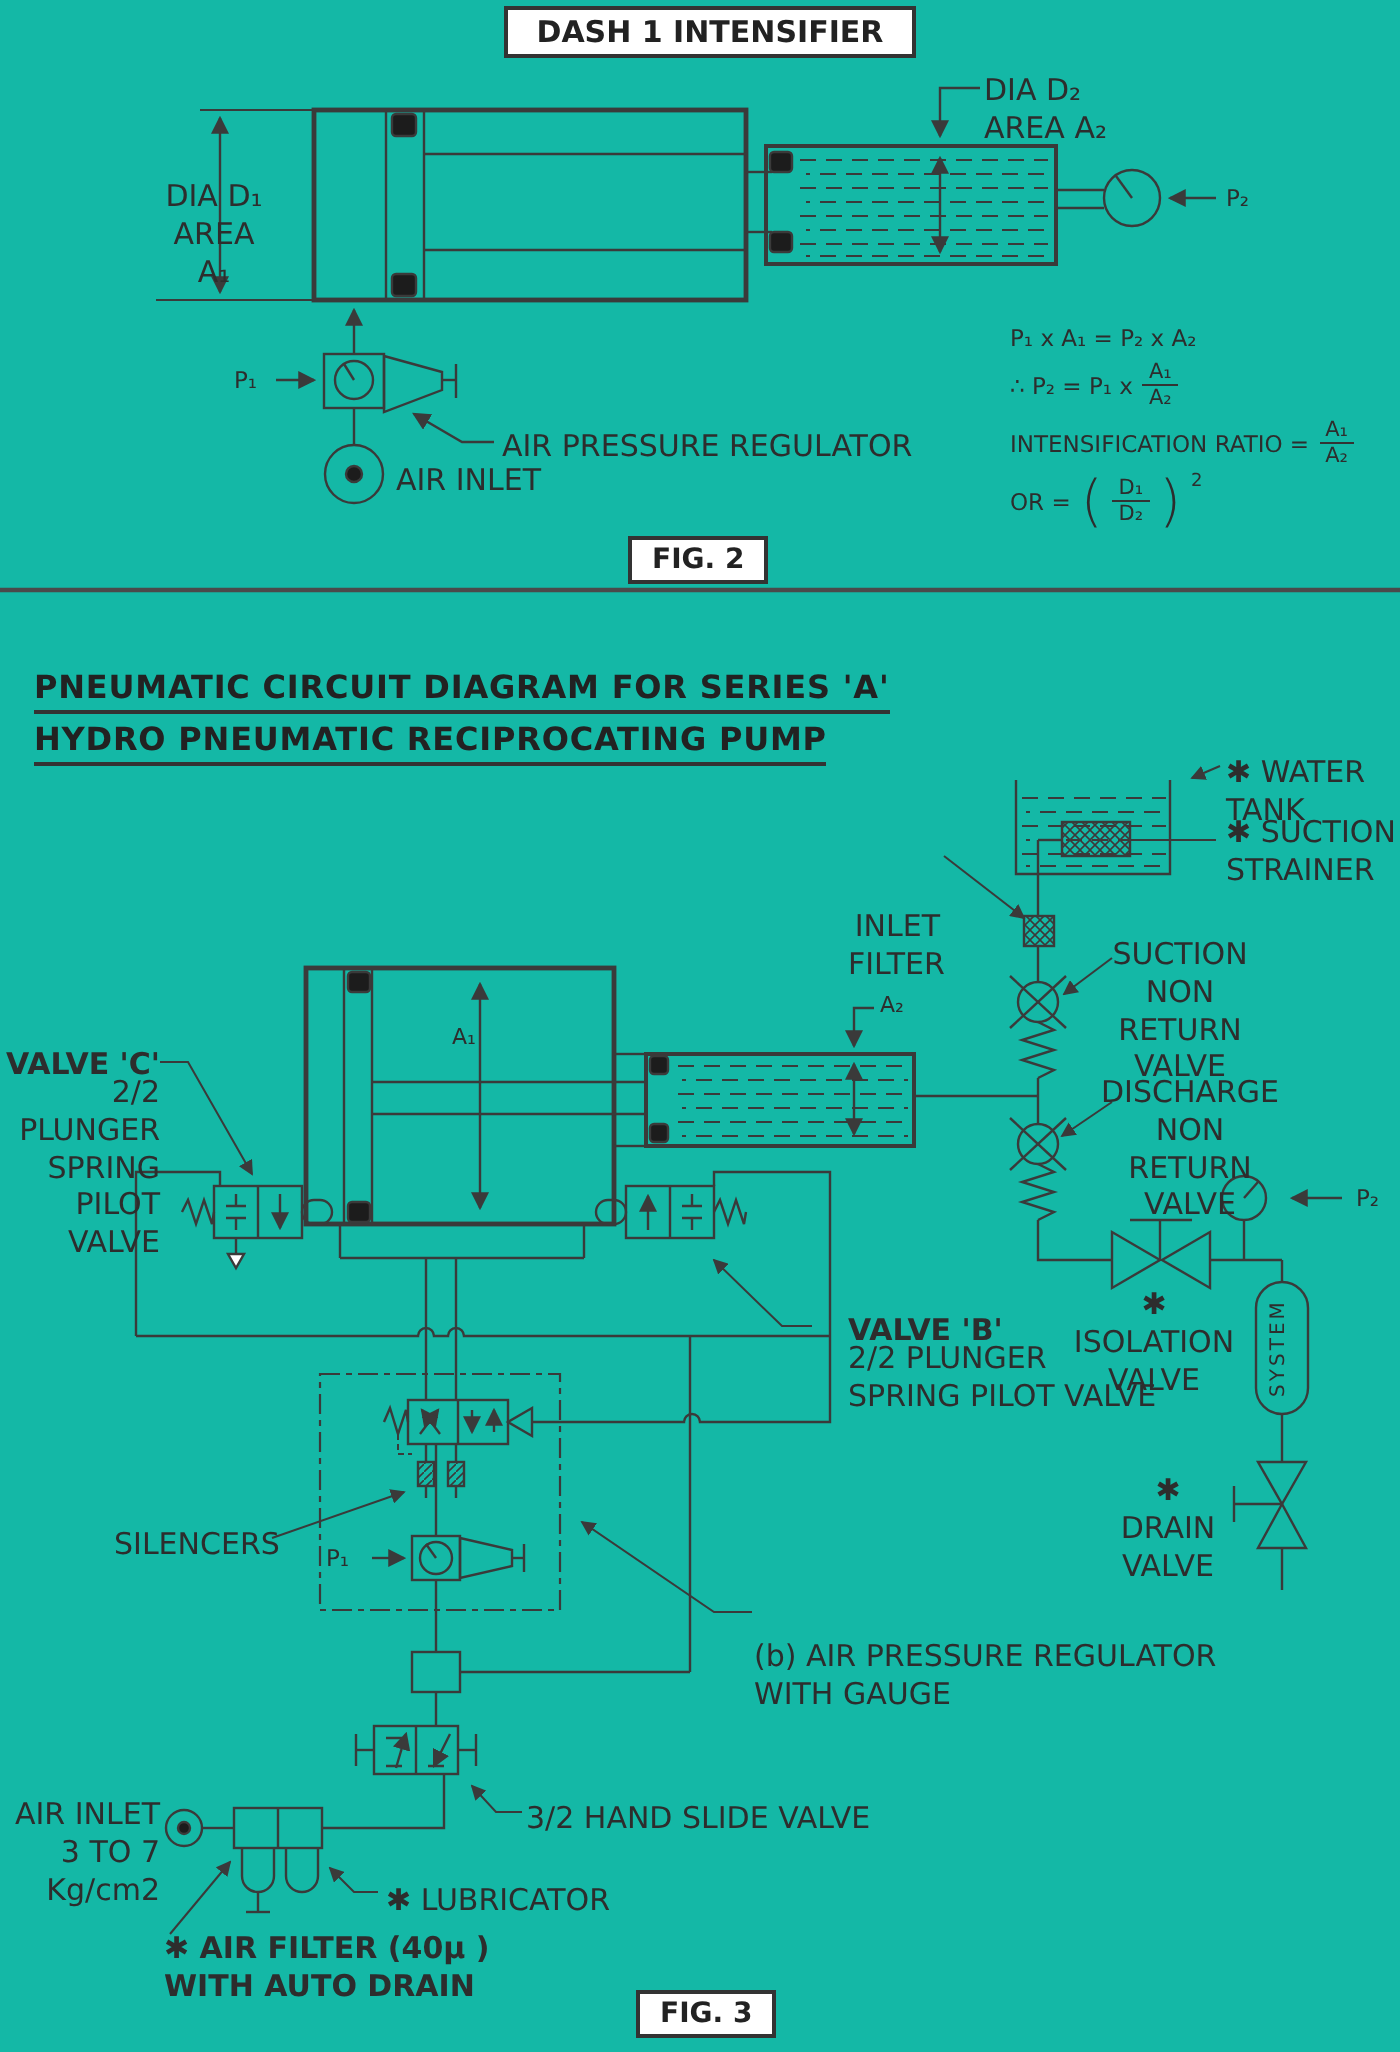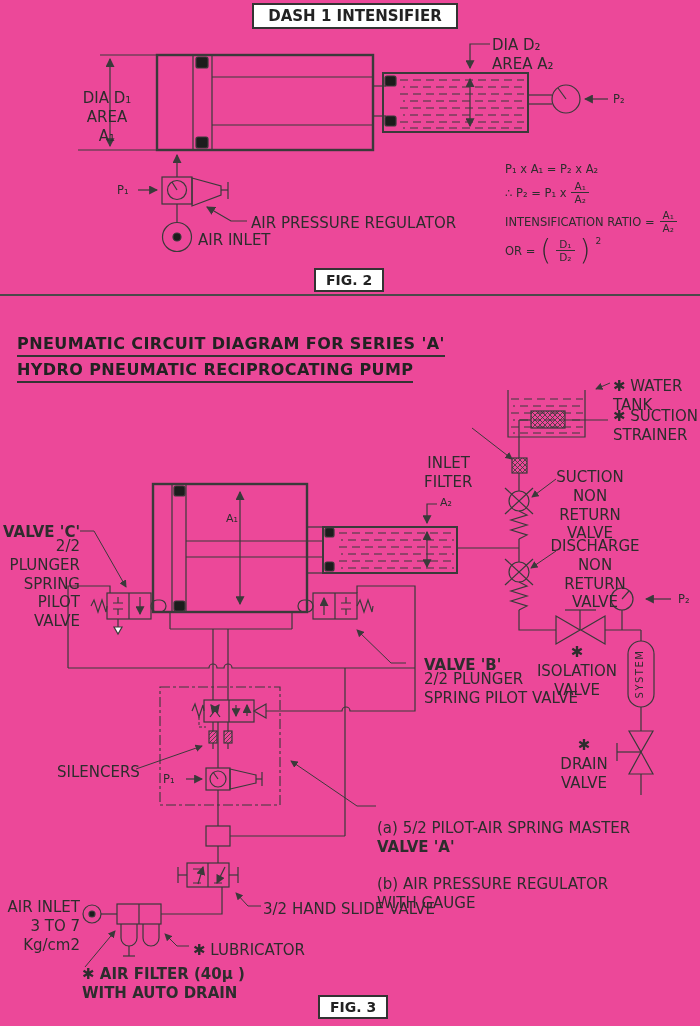--- a/index.html
+++ b/index.html
@@ -1,16 +1,16 @@
 <!DOCTYPE html>
 <html><head>
 <meta charset="utf-8">
 <style>
   html,body{margin:0;padding:0;background:#fff;}
-  #page{position:relative;width:700px;height:1026px;background:#ec4899;overflow:hidden;
+  #page{position:relative;width:700px;height:1026px;background:#14b8a6;overflow:hidden;
         font-family:"DejaVu Sans", sans-serif;color:#2d2d2d;}
   svg{position:absolute;left:0;top:0;}
   .lbl{position:absolute;font-size:15px;line-height:1.25;color:#2d2d2d;white-space:pre-line;}
   .bold{font-weight:bold;}
   .ctr{text-align:center;}
   .rgt{text-align:right;}
   .box-label{position:absolute;border:2px solid #333;background:#fff;font-weight:bold;
              font-size:14px;text-align:center;padding:2px 10px;color:#222;}
   .heading{position:absolute;font-weight:bold;font-size:16px;letter-spacing:.4px;color:#222;
            border-bottom:2px solid #333;padding-bottom:2px;display:inline-block;white-space:nowrap;margin-left:12px;}
@@ -376,21 +376,20 @@
 <div class="lbl rgt bold" style="left:0px;top:523px;width:80px;">VALVE 'C'</div>
 <div class="lbl rgt" style="left:0px;top:537px;width:80px;">2/2 PLUNGER
 SPRING PILOT
 VALVE</div>
 <div class="lbl bold" style="left:424px;top:656px;">VALVE 'B'</div>
 <div class="lbl" style="left:424px;top:670px;">2/2 PLUNGER
 SPRING PILOT VALVE</div>
 <div class="lbl" style="left:57px;top:763px;">SILENCERS</div>
 <div class="lbl" style="left:163px;top:772px;font-size:11.5px;">P₁</div>
 <div class="lbl" style="left:377px;top:800px;width:262px;">
-  <div><span>(a) 5/2 PILOT-AIR SPRING MASTER </span><span class="bold">VALVE 'A'</span></div>
   <div>(b) AIR PRESSURE REGULATOR WITH GAUGE</div>
 </div>
 <div class="lbl rgt" style="left:2px;top:898px;width:78px;">AIR INLET
 3 TO 7 Kg/cm2</div>
 <div class="lbl" style="left:263px;top:900px;">3/2 HAND SLIDE VALVE</div>
 <div class="lbl" style="left:193px;top:941px;">✱ LUBRICATOR</div>
 <div class="lbl" style="left:82px;top:965px;font-weight:bold;">✱ AIR FILTER (40µ )
 WITH AUTO DRAIN</div>
 <div class="box-label" style="left:318px;top:995px;min-width:46px;">FIG. 3</div>
 

